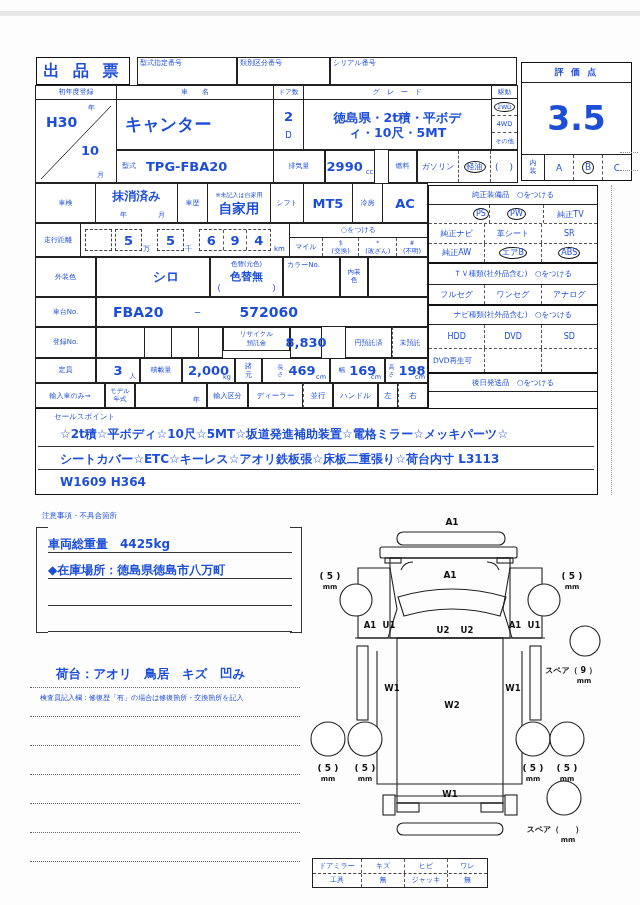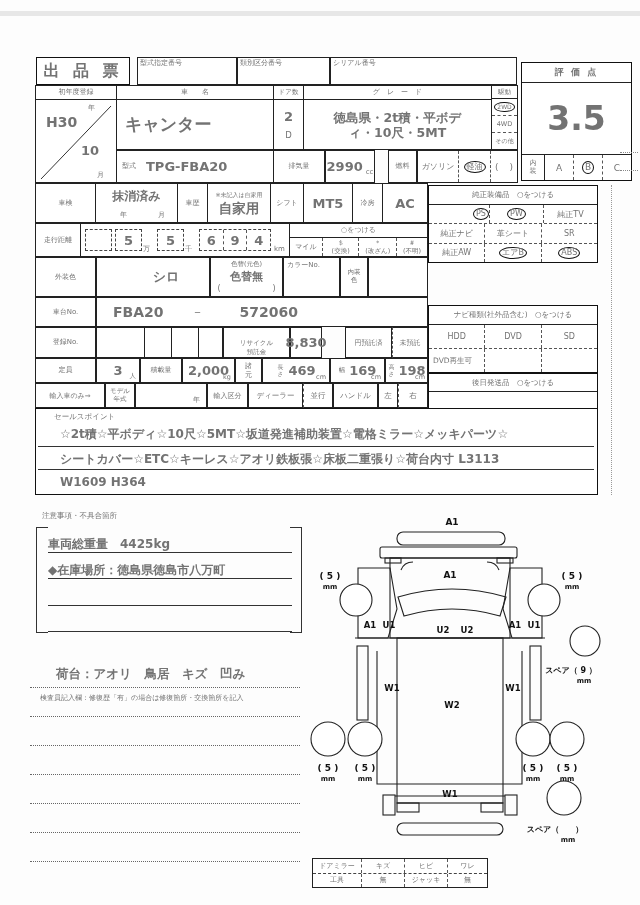--- a/index.html
+++ b/index.html
@@ -1,17 +1,17 @@
 <!DOCTYPE html>
 <html><head>
 <meta charset="utf-8">
 <style>
   html,body{margin:0;padding:0;background:#fff;}
   #sheet{position:relative;width:640px;height:905px;background:#fdfdfd;
-         font-family:"DejaVu Sans","Liberation Sans",sans-serif;color:#737373;overflow:hidden;}
+         font-family:"DejaVu Sans","Liberation Sans",sans-serif;color:#1d4ed8;overflow:hidden;}
   .c{position:absolute;box-sizing:border-box;}
   .bd{border:1.3px solid #222;background:#fff;}
   .bd2{border:1.7px solid #111;background:#fff;}
   .hd{border-bottom:1.2px solid #222;display:flex;align-items:center;justify-content:center;}
   .ct{display:flex;align-items:center;justify-content:center;text-align:center;}
   .col{display:flex;flex-direction:column;}
   .b{font-weight:bold;}
   .dashL{border-left:1px dashed #555;}
   .dashB{border-bottom:1px dashed #555;}
   .circ{border:1.4px solid #111;border-radius:50%;padding:0 2px;display:inline-block;line-height:1.25;}
@@ -255,21 +255,21 @@
   </div>
 
   <div class="c bd ct" style="left:35px;top:327px;width:61px;height:31px;">
     <span class="tiny">登録No.</span>
   </div>
   <div class="c bd" style="left:96px;top:327px;width:127px;height:31px;">
     <div style="position:absolute;left:47px;top:0;width:1px;height:100%;background:#222;"></div>
     <div style="position:absolute;left:74px;top:0;width:1px;height:100%;background:#222;"></div>
     <div style="position:absolute;left:101px;top:0;width:1px;height:100%;background:#222;"></div>
   </div>
-  <div class="c bd ct col" style="left:223px;top:327px;width:67px;height:31px;justify-content:flex-end;">
+  <div class="c bd ct col" style="left:223px;top:327px;width:67px;height:24px;">
     <span style="font-size:6.5px;">リサイクル</span>
     <span style="font-size:6.5px;">預託金</span>
   </div>
   <div class="c bd ct" style="left:290px;top:327px;width:32px;height:31px;">
     <span class="b" style="font-size:13px;">8,830</span>
   </div>
   <div class="c bd ct" style="left:345px;top:327px;width:47px;height:31px;">
     <span style="font-size:7px;">円預託済</span>
   </div>
   <div class="c bd ct" style="left:392px;top:327px;width:36px;height:31px;border-left:1px dashed #555;">
@@ -369,20 +369,36 @@
         </div>
       <div class="ct dashL" style="flex:1;">
           <span class="circ" style="font-size:8px;">エアB</span>
         </div>
       <div class="ct dashL" style="flex:1;">
           <span class="circ" style="font-size:8px;">ABS</span>
         </div>
     </div>
   </div>
 
+  <div class="c bd2 col" style="left:428px;top:263px;width:170px;height:42px;">
+    <div class="hd" style="height:20px;">
+        <span style="font-size:7.5px;">ＴＶ種類(社外品含む)　○をつける</span>
+      </div>
+    <div style="flex:1;display:flex;">
+      <div class="ct" style="flex:1;">
+          <span style="font-size:8px;">フルセグ</span>
+        </div>
+      <div class="ct dashL" style="flex:1;">
+          <span style="font-size:8px;">ワンセグ</span>
+        </div>
+      <div class="ct dashL" style="flex:1;">
+          <span style="font-size:8px;">アナログ</span>
+        </div>
+    </div>
+  </div>
 
   <div class="c bd2 col" style="left:428px;top:305px;width:170px;height:68px;">
     <div class="hd" style="height:18px;">
         <span style="font-size:7.5px;">ナビ種類(社外品含む)　○をつける</span>
       </div>
     <div style="flex:1;display:flex;" class="dashB">
       <div class="ct" style="flex:1;">
           <span style="font-size:8px;">HDD</span>
         </div>
       <div class="ct dashL" style="flex:1;">

